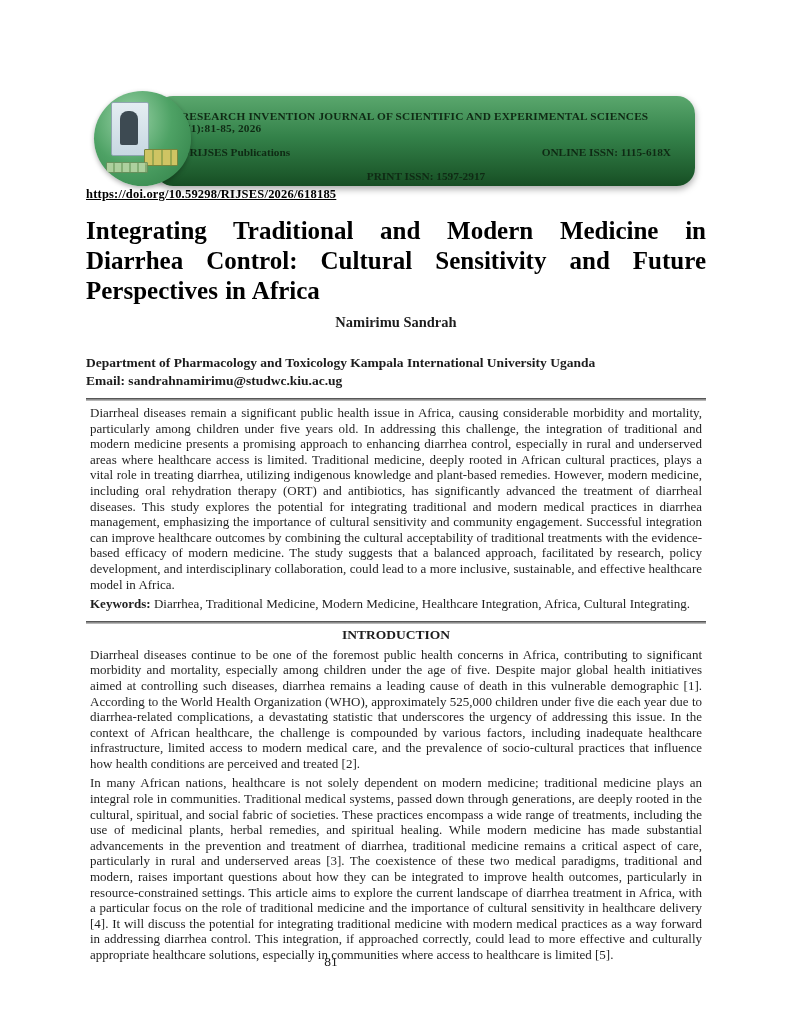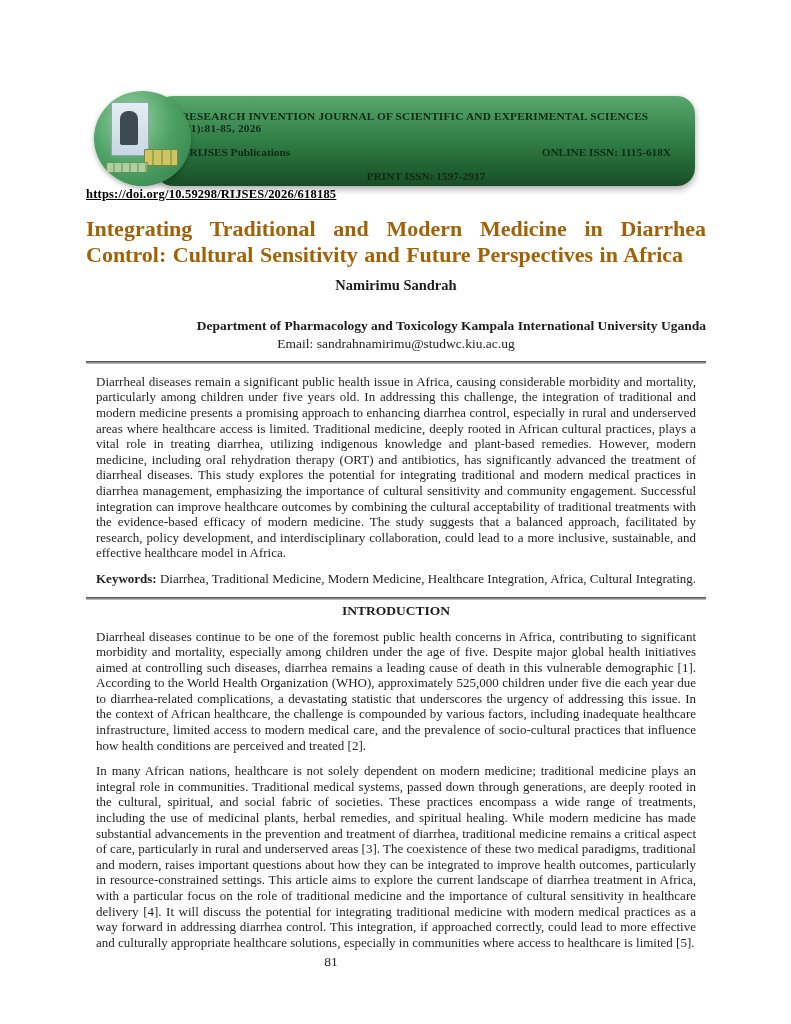--- a/index.html
+++ b/index.html
@@ -46,29 +46,29 @@
     border:1px solid #6d8f5c; border-radius:1px; opacity:.85;
   }
   
   .doi {
     position:absolute; left:86px; top:187px; font-size:12.5px; font-weight:bold;
     color:#000000; text-decoration:underline; letter-spacing:0.2px; z-index:3;
   }
   
   .content { position:absolute; left:86px; top:216px; width:620px; }
   .title {
-    margin:0; font-size:22px; line-height:1.2; font-weight:bold;
-    text-align:justify; color:#a16207; word-spacing:1px;
+    margin:0; font-size:25px; line-height:1.2; font-weight:bold;
+    text-align:justify; color:#000000; word-spacing:1px;
   }
   .author      { text-align:center; font-weight:bold; font-size:14.5px; margin-top:8px; }
-  .affiliation { text-align:right; font-weight:bold; font-size:13.5px; margin-top:24px; }
-  .email       { text-align:center; font-weight:normal; font-size:13.5px; margin-top:2px; }
+  .affiliation { text-align:left; font-weight:bold; font-size:13.5px; margin-top:24px; }
+  .email       { text-align:left; font-weight:bold; font-size:13.5px; margin-top:2px; }
   .rule { height:3px; background:linear-gradient(180deg,#3c3c3c 0%, #9d9d9d 60%, #c9c9c9 100%); margin-top:9px; }
   .section-heading { text-align:center; font-size:13.5px; font-weight:bold; margin:3px 0 1px 0; }
-  .body-text { font-size:13px; line-height:15.6px; text-align:justify; margin:10px; color:#1f1f1f; }
+  .body-text { font-size:13px; line-height:15.6px; text-align:justify; margin:4px; color:#1f1f1f; }
   .bold { font-weight:bold; }
   .page-number {
     position:absolute; left:0; top:954px; width:662px; text-align:center;
     font-size:13.5px; color:#1c1c1c;
   }
 </style>
 </head>
 <body>
 
 <div class="page">

